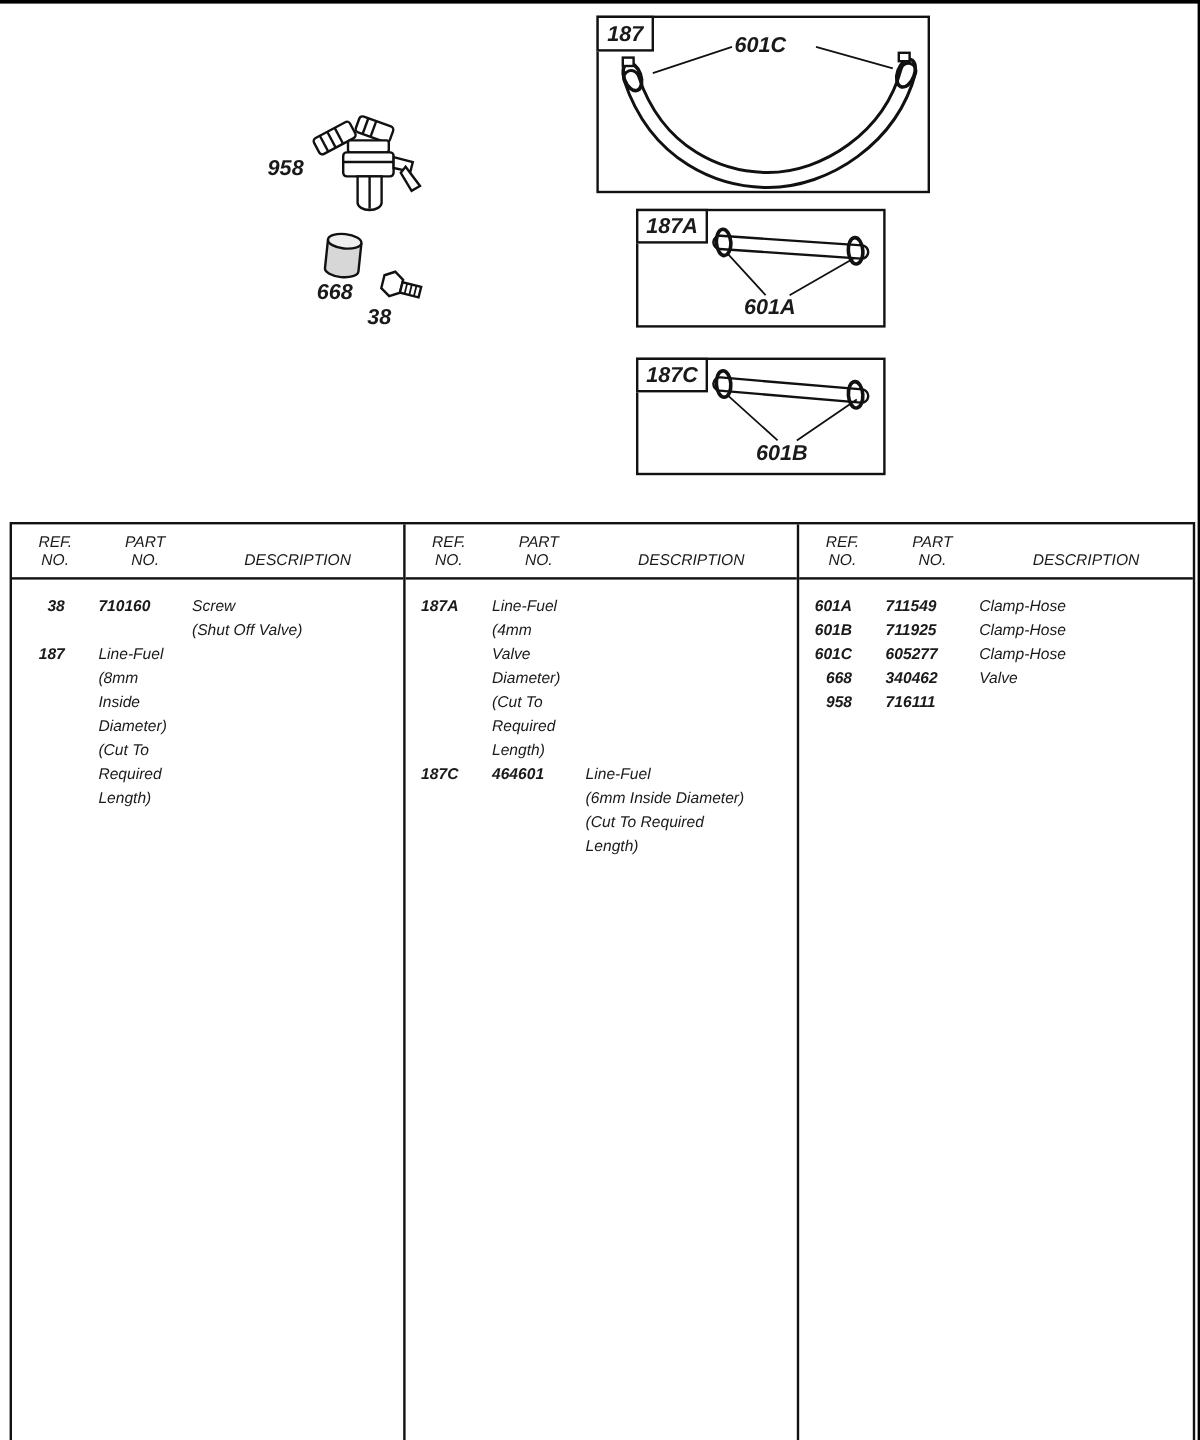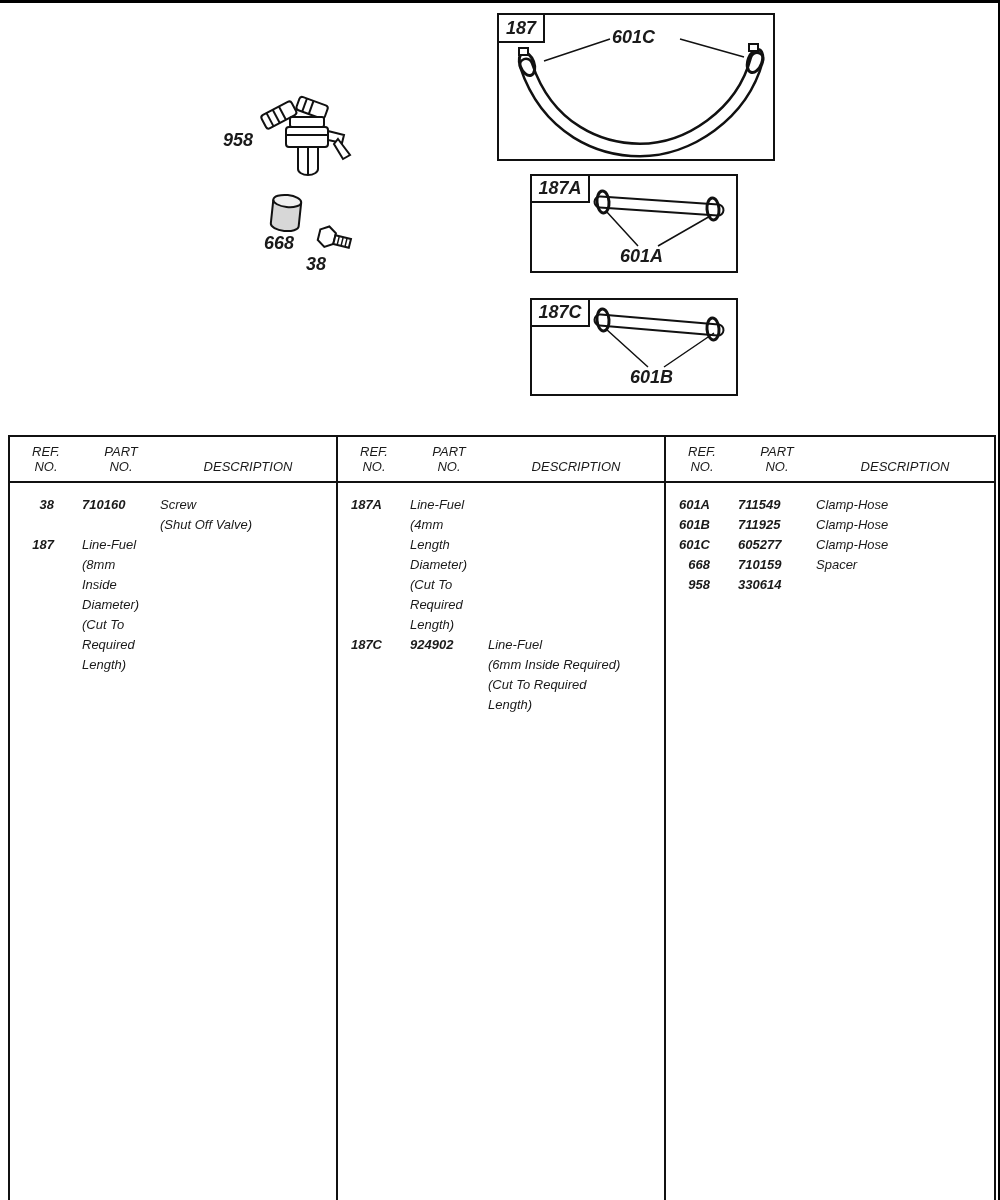--- a/index.html
+++ b/index.html
@@ -158,31 +158,31 @@
           <div>PART</div>
           <div>NO.</div>
         </div>
         <div class="h h-desc">DESCRIPTION</div>
       </div>
       <div class="tbody">
         <div class="row">
           <div class="cell ref">187A</div>
           <div class="cell desc">
             <div>Line-Fuel</div>
-            <div>(4mm Length Diameter)</div>
+            <div>(4mm Valve Diameter)</div>
             <div>(Cut To Required</div>
             <div>Length)</div>
           </div>
         </div>
         <div class="row">
           <div class="cell ref">187C</div>
-          <div class="cell part">924902</div>
+          <div class="cell part">464601</div>
           <div class="cell desc">
             <div>Line-Fuel</div>
-            <div>(6mm Inside Required)</div>
+            <div>(6mm Inside Diameter)</div>
             <div>(Cut To Required</div>
             <div>Length)</div>
           </div>
         </div>
       </div>
     </div>
 
     <div class="tcol">
       <div class="thead">
         <div class="h">
@@ -212,26 +212,26 @@
         </div>
         <div class="row">
           <div class="cell ref">601C</div>
           <div class="cell part">605277</div>
           <div class="cell desc">
             <div>Clamp-Hose</div>
           </div>
         </div>
         <div class="row">
           <div class="cell ref">668</div>
-          <div class="cell part">710159</div>
-          <div class="cell desc">
-            <div>Spacer</div>
+          <div class="cell part">340462</div>
+          <div class="cell desc">
+            <div>Valve</div>
           </div>
         </div>
         <div class="row">
           <div class="cell ref">958</div>
-          <div class="cell part">330614</div>
+          <div class="cell part">716111</div>
         </div>
       </div>
     </div>
 
   </div>
 </div>
 
 </body></html>

